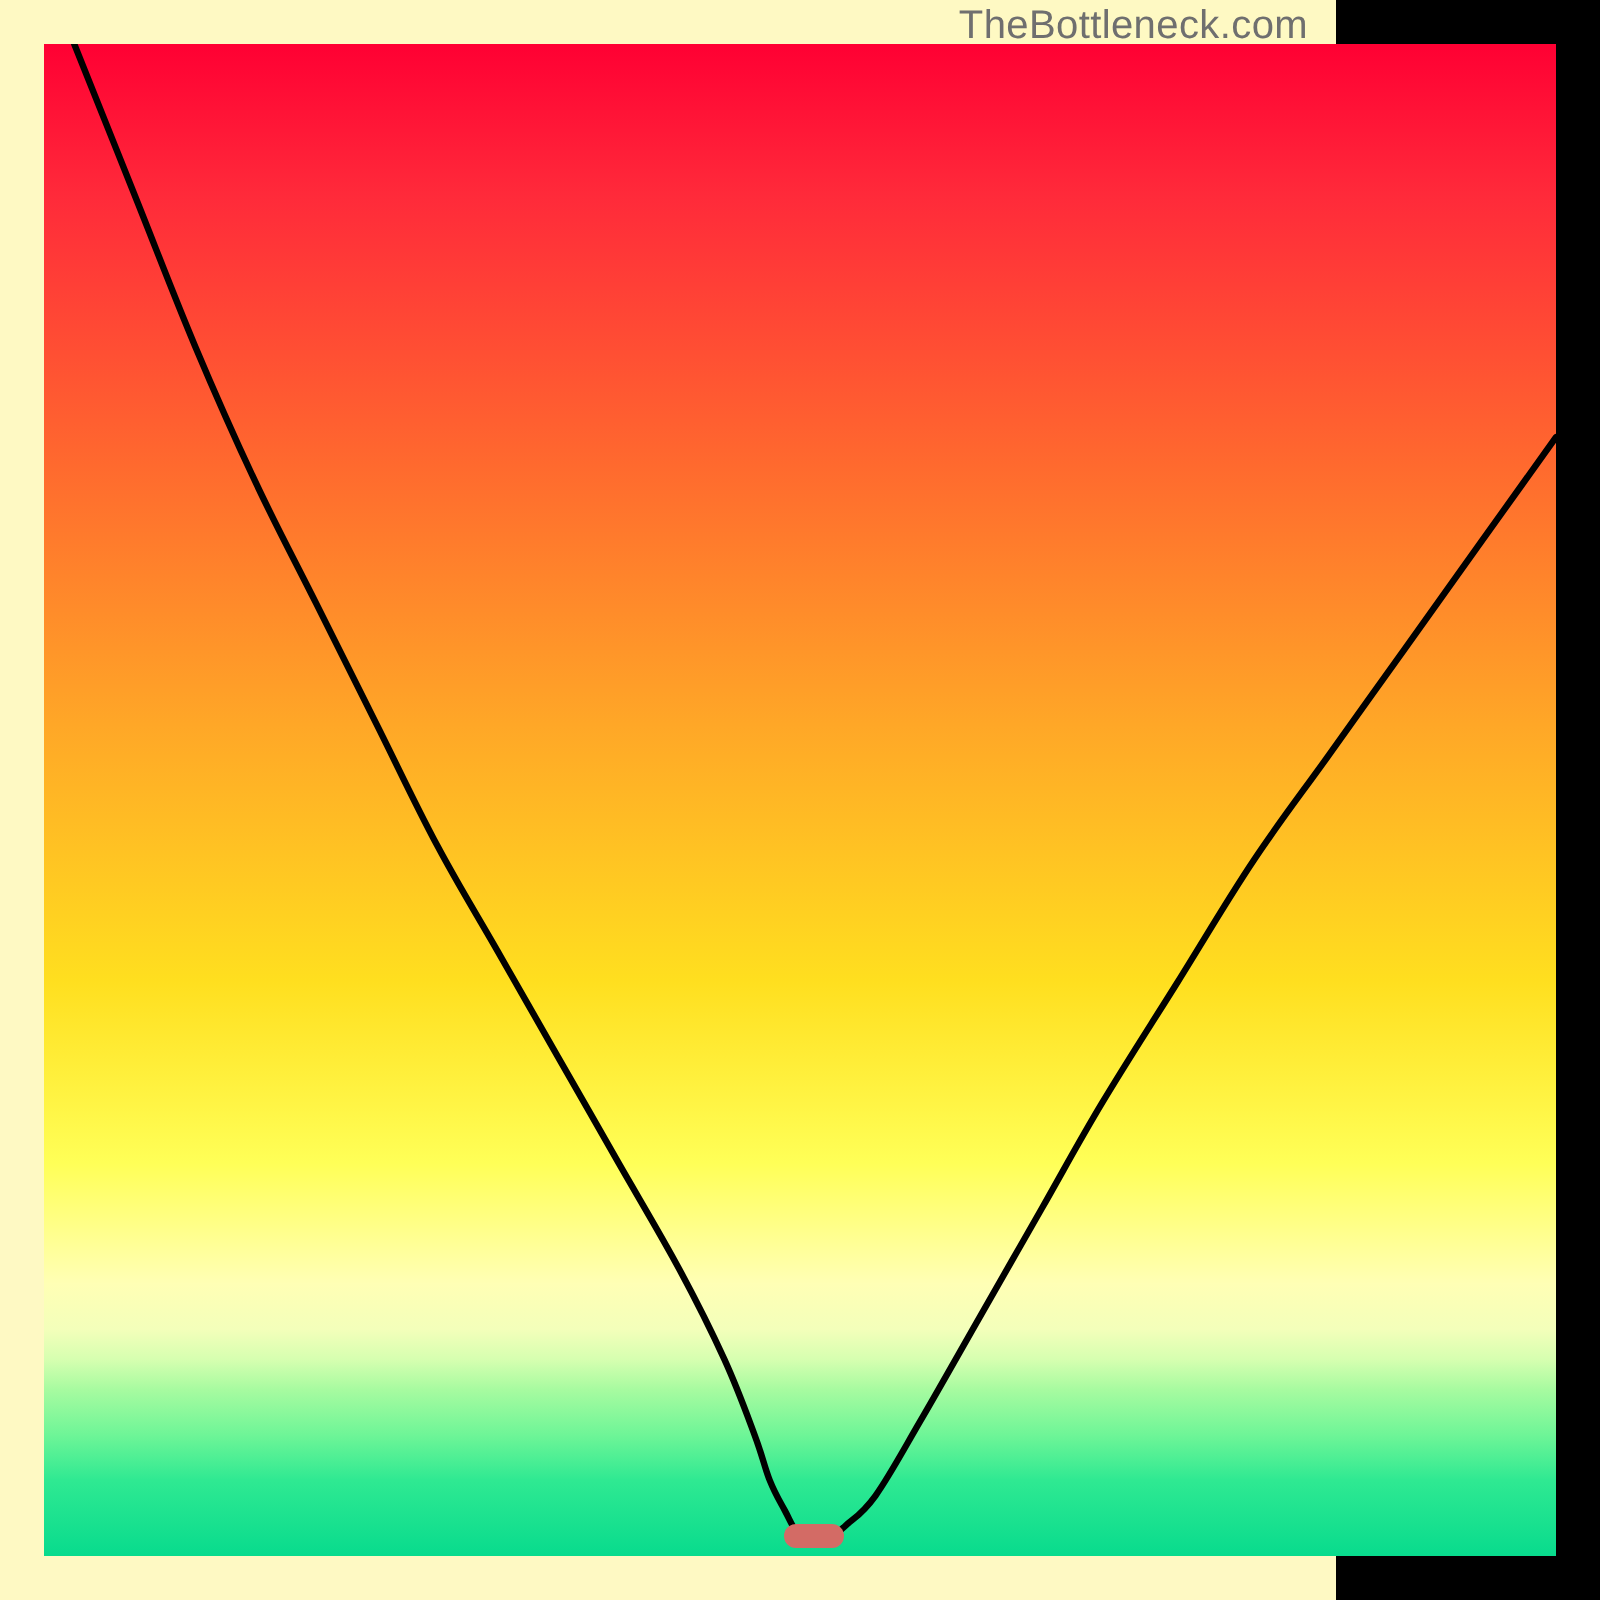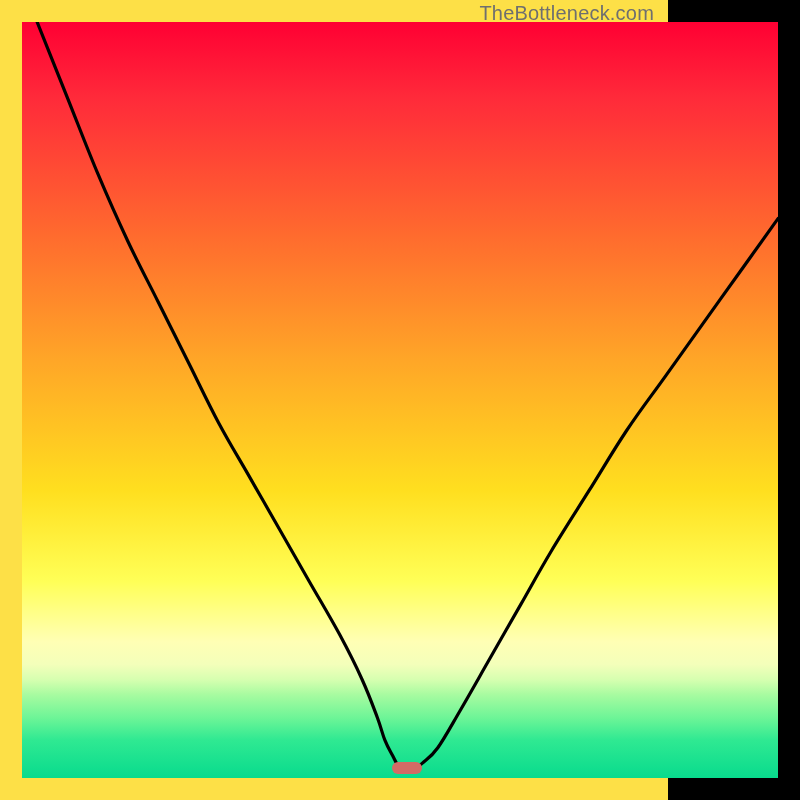--- a/index.html
+++ b/index.html
@@ -8,21 +8,21 @@
     width: 800px;
     height: 800px;
     background: #000;
     overflow: hidden;
     font-family: Arial, Helvetica, sans-serif;
   }
   .frame {
     position: relative;
     width: 668px;
     height: 800px;
-    background: #fde047;
+    background: #fef9c3;
   }
   .plot-area {
     position: absolute;
     left: 22px;
     top: 22px;
     width: 756px;
     height: 756px;
     background: linear-gradient(
       to bottom,
       #ff0033 0%,

